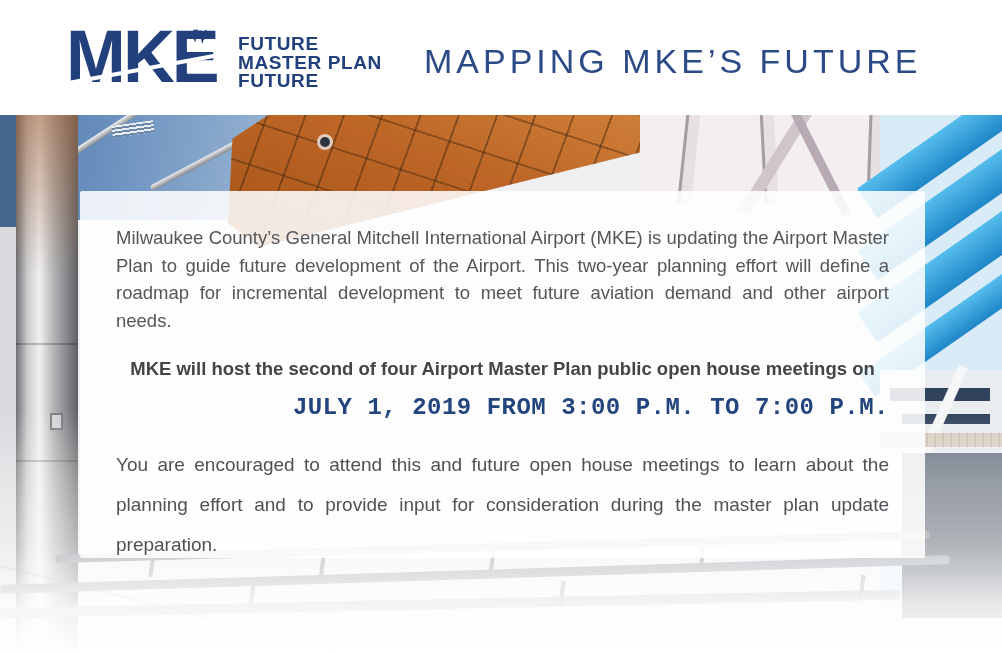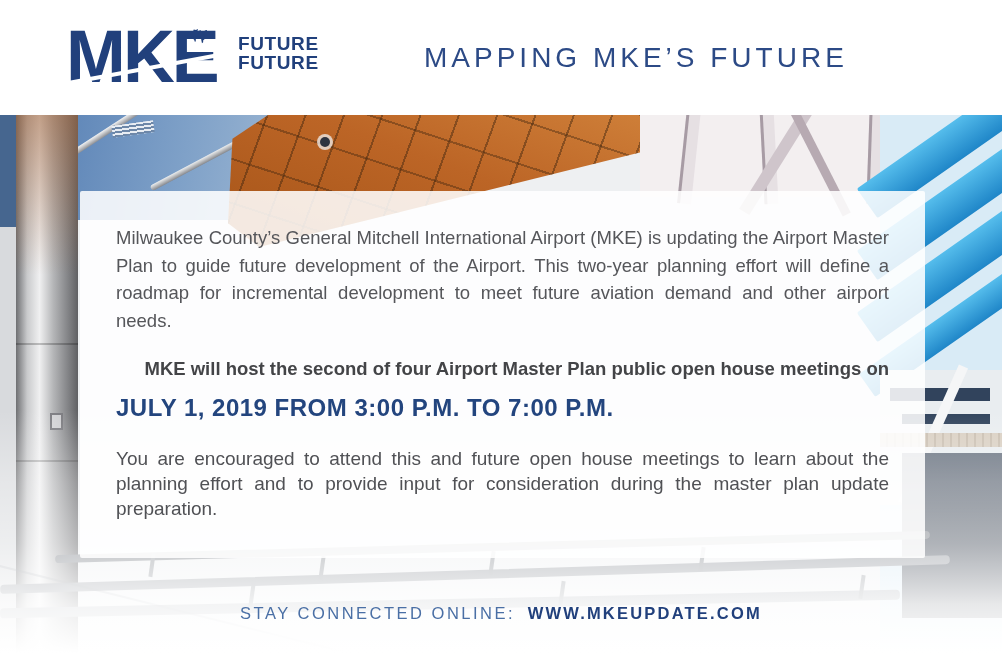--- a/index.html
+++ b/index.html
@@ -21,21 +21,21 @@
     background:#fff; transform:rotate(-10.5deg); z-index:2;
   }
   .plane-icon {
     position:absolute; left:191px; top:24px; font-size:23px; color:#21407c;
     transform:rotate(-35deg); z-index:3; line-height:1;
   }
   .logo-text { position:absolute; left:238px; top:35px; color:#21407c; font-weight:bold;
     font-size:19px; line-height:18.6px; letter-spacing:0.6px; }
   .tagline {
     position:absolute; left:424px; top:42px; color:#2c4a86;
-    font-size:28px; letter-spacing:4px; font-weight:normal;
+    font-size:34px; letter-spacing:4px; font-weight:normal;
   }
 
   
   .photo { position:absolute; left:0; top:115px; width:1002px; height:538px;
     background:#eef0f2; overflow:hidden; z-index:1; }
 
   .blue-wall { position:absolute; left:0; top:0; width:330px; height:105px;
     background:linear-gradient(100deg,#4f79b0,#7fa1c8 55%,#a9c0d8),
     repeating-linear-gradient(-35deg, transparent 0 26px, rgba(255,255,255,0.35) 26px 28px); }
   .rail-bar1 { position:absolute; left:40px; top:18px; width:120px; height:6px;
@@ -107,25 +107,25 @@
   .bottom-fade { position:absolute; left:0; top:295px; width:1002px; height:243px; z-index:5;
     background:linear-gradient(180deg, rgba(255,255,255,0) 0%, rgba(255,255,255,0.35) 30%,
       rgba(255,255,255,0.55) 55%, rgba(255,255,255,0.88) 80%, #ffffff 100%); }
 
   
   .card {
     position:absolute; left:80px; top:191px; width:845px; height:367px; z-index:20;
     background:rgba(255,255,255,0.87); border-radius:2px; padding:33px 36px 0 36px;
   }
   .intro { font-size:18.5px; line-height:27.5px; color:#55565a; text-align:justify; }
-  .announcement { margin-top:24px; font-size:18.5px; font-weight:bold; color:#434447; text-align:right; }
+  .announcement { margin-top:24px; font-size:18.5px; font-weight:bold; color:#434447; text-align:center; }
   .datetime { margin-top:14px; font-size:24px; font-weight:bold; color:#23457e;
-    text-align:left; letter-spacing:0.5px; }
+    text-align:right; letter-spacing:0.5px;font-family:Liberation Mono, monospace; }
   .location { margin-top:5px; font-size:19px; color:#4a6fa5; text-align:center; letter-spacing:1px; }
-  .closing { margin-top:24px; font-size:19px; line-height:25px; color:#505155; text-align:justify; }
+  .closing { margin-top:24px; font-size:19px; line-height:40px; color:#505155; text-align:justify; }
 
   
   .footer { position:absolute; left:0; top:604px; width:1002px; text-align:center; z-index:25;
     font-size:16.5px; }
   .footer-label { color:#4a6fa5; letter-spacing:2.5px; }
   .footer-url { color:#21407c; font-weight:bold; letter-spacing:2.2px; margin-left:8px; }
 </style>
 </head>
 <body>
 
@@ -188,30 +188,27 @@
 
     <div class="bottom-fade"></div>
   </div>
 
   <div class="header">
     <div class="logo-mke">MKE</div>
     <div class="logo-slash"></div>
     <span class="plane-icon">✈</span>
     <div class="logo-text">
       <div>FUTURE</div>
+      <div>MASTER PLAN</div>
       <div>FUTURE</div>
     </div>
     <div class="tagline">MAPPING MKE’S FUTURE</div>
   </div>
 
   <div class="card">
     <p class="intro">Milwaukee County’s General Mitchell International Airport (MKE) is updating the Airport Master Plan to guide future development of the Airport. This two-year planning effort will define a roadmap for incremental development to meet future aviation demand and other airport needs.</p>
     <p class="announcement">MKE will host the second of four Airport Master Plan public open house meetings on</p>
     <p class="datetime">JULY 1, 2019 FROM 3:00 P.M. TO 7:00 P.M.</p>
     <p class="closing">You are encouraged to attend this and future open house meetings to learn about the planning effort and to provide input for consideration during the master plan update preparation.</p>
   </div>
 
-  <div class="footer">
-    <span class="footer-label">STAY CONNECTED ONLINE:</span>
-    <span class="footer-url">WWW.MKEUPDATE.COM</span>
-  </div>
 
 </div>
 
 </body></html>

